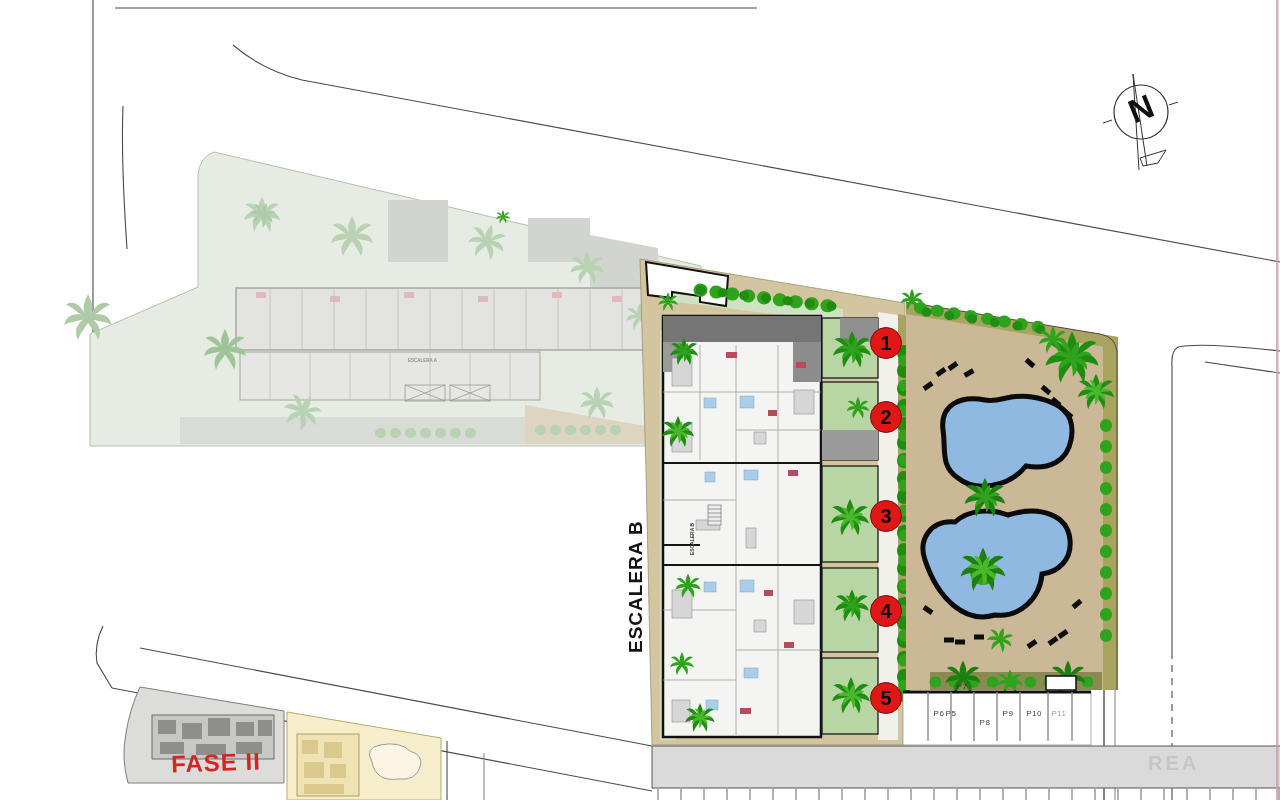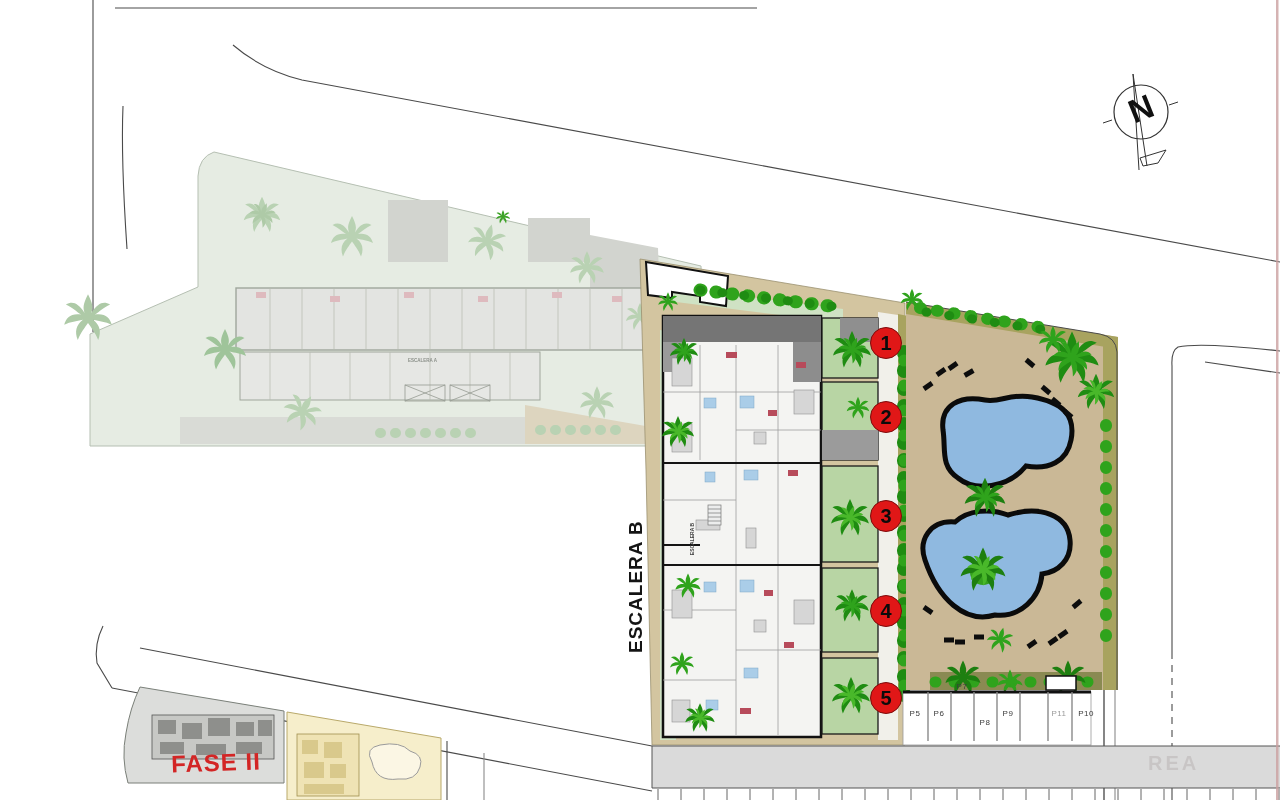--- a/index.html
+++ b/index.html
@@ -337,21 +337,21 @@
 <div class="fase2">FASE II</div>
 <div class="compass-n">N</div>
 <div class="watermark">REA</div>
 
 <div class="unit-badge" style="left:870px;top:327px;">1</div>
 <div class="unit-badge" style="left:870px;top:401px;">2</div>
 <div class="unit-badge" style="left:870px;top:500px;">3</div>
 <div class="unit-badge" style="left:870px;top:595px;">4</div>
 <div class="unit-badge" style="left:870px;top:682px;">5</div>
 
-<div class="parking-label" style="left:915px;top:713px;">P5</div>
+<div class="parking-label" style="left:951px;top:713px;">P5</div>
 <div class="parking-label" style="left:939px;top:713px;">P6</div>
 <div class="parking-label" style="left:962px;top:686px;">P7</div>
 <div class="parking-label" style="left:985px;top:722px;">P8</div>
 <div class="parking-label" style="left:1008px;top:713px;">P9</div>
-<div class="parking-label" style="left:1086px;top:713px;">P10</div>
+<div class="parking-label" style="left:1034px;top:713px;">P10</div>
 <div class="parking-label dim" style="left:1059px;top:713px;">P11</div>
 
 </div>
 
 </body></html>

